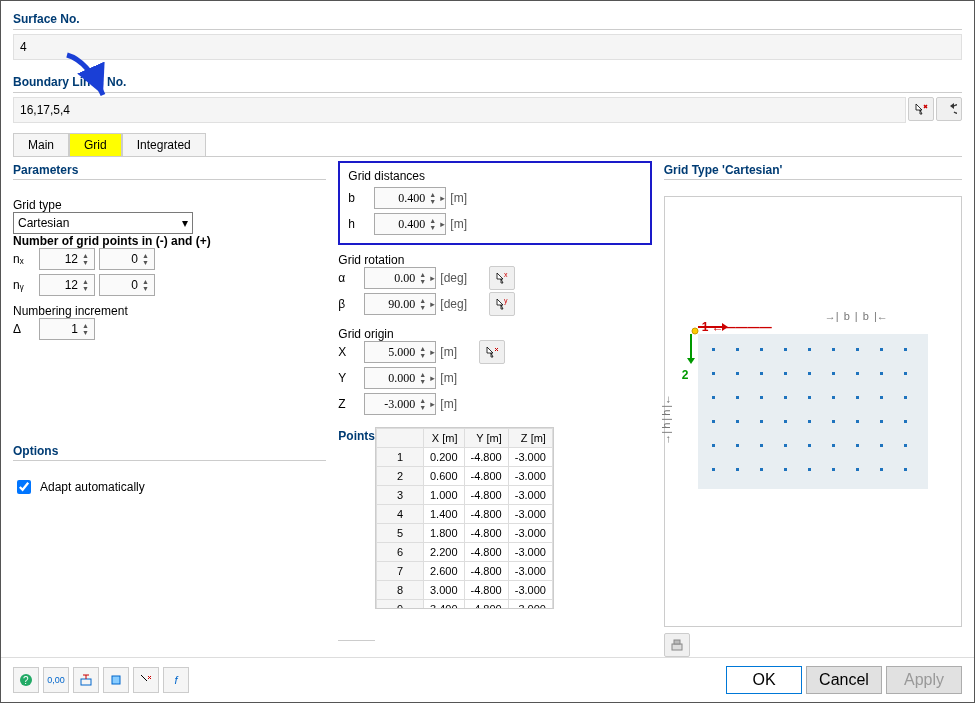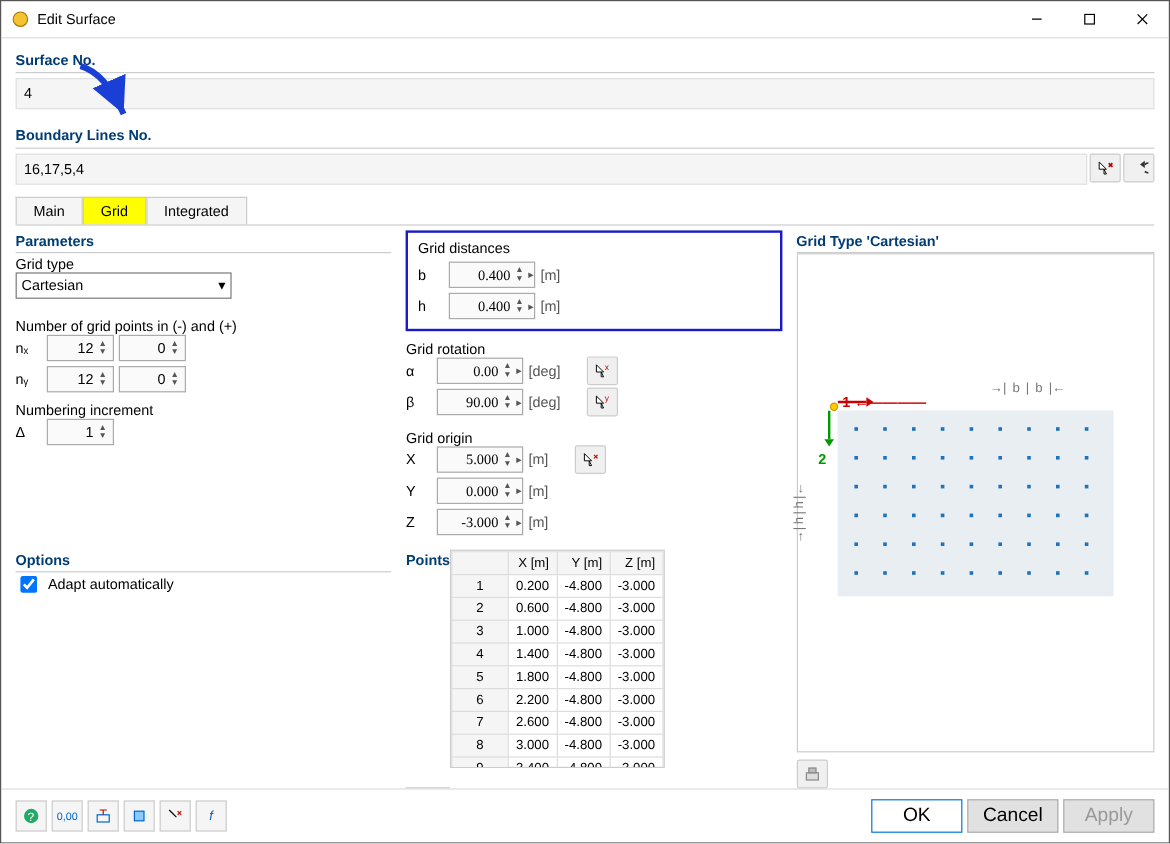--- a/index.html
+++ b/index.html
@@ -15,21 +15,21 @@
 .section-title{color:#003c74;font-weight:600;padding:3px 0;border-bottom:1px solid #ccc;margin-bottom:4px;}
 .gray-input{background:#f5f5f5;border:1px solid #e0e0e0;padding:3px 6px;height:18px;line-height:18px;box-sizing:content-box;}
 .iconbtn{width:24px;height:22px;border:1px solid transparent;background:#f0f0f0;display:flex;align-items:center;justify-content:center;border-radius:2px;border:1px solid #ccc;}
 .tabs{display:flex;margin-top:6px;}
 .tab{padding:4px 14px;border:1px solid #ccc;border-bottom:none;background:#f5f5f5;margin-right:0px;font-size:12px;}
 .tab.active{background:yellow;font-weight:normal;}
 .columns{display:flex;gap:12px;border-top:1px solid #ccc;padding-top:4px;flex:1;min-height:0;}
 .leftcol{flex:1.05;display:flex;flex-direction:column;gap:8px;}
 .midcol{flex:1.05;display:flex;flex-direction:column;gap:8px;}
 .rightcol{flex:1;display:flex;flex-direction:column;}
-.group-label{color:#003c74;font-weight:600;margin:2px 0 0 0;border-bottom:1px solid #ccc;padding-bottom:2px;}
+.group-label{color:#003c74;font-weight:600;margin:2px 0 16px 0;border-bottom:1px solid #ccc;padding-bottom:2px;}
 .row{display:flex;align-items:center;gap:4px;margin-bottom:4px;height:22px;}
 .row label{width:22px;}
 .select{border:1px solid #7a7a7a;background:#fff;height:20px;width:170px;display:flex;align-items:center;justify-content:space-between;padding:0 4px;}
 .spin{display:flex;align-items:center;border:1px solid #aaa;height:20px;width:54px;background:#fafafa;}
 .spin input{border:none;width:36px;text-align:right;padding:0 2px;background:transparent;font-size:12px;outline:none;}
 .spin .arrows{display:flex;flex-direction:column;justify-content:center;font-size:7px;line-height:7px;color:#555;padding:0 2px;}
 .spin .play{font-size:9px;color:#555;padding:0 2px;}
 .spin-wide{width:70px;}
 .spin-wide input{width:48px;font-family:Liberation Serif, serif;}
 .unit{color:#555;}
@@ -59,46 +59,20 @@
 .smallicon{width:24px;height:24px;border:1px solid #ccc;background:#f5f5f5;display:flex;align-items:center;justify-content:center;font-size:11px;}
 .arrow-annot{position:absolute;top:50px;left:62px;pointer-events:none;}
 svg{display:block;}
 .sub-label{color:#000;}
 </style>
 </head>
 <body>
 
 <div class="window">
 
-  <div class="titlebar">
-    <span class="appicon">
-      <svg width="16" height="16">
-          <circle cx="8" cy="8" r="6" fill="#f4c430" stroke="#aa7700"></circle>
-        </svg>
-    </span>
-    <span class="title">Edit Surface</span>
-    <div class="controls">
-      <div>
-          <svg width="10" height="10">
-            <line x1="1" y1="5" x2="9" y2="5" stroke="#000"></line>
-          </svg>
-        </div>
-      <div>
-          <svg width="10" height="10">
-            <rect x="1" y="1" width="8" height="8" fill="none" stroke="#000"></rect>
-          </svg>
-        </div>
-      <div>
-          <svg width="10" height="10">
-            <line x1="1" y1="1" x2="9" y2="9" stroke="#000"></line>
-            <line x1="9" y1="1" x2="1" y2="9" stroke="#000"></line>
-          </svg>
-        </div>
-    </div>
-  </div>
 
   <div class="content">
 
     <div class="toprow">
       <div class="field-col" style="flex:2.1;">
         <div class="section-title">Surface No.</div>
         <div class="gray-input">4</div>
       </div>
       <div class="field-col" style="flex:1;">
         <div class="section-title">Boundary Lines No.</div>
@@ -140,21 +114,21 @@
 
       <div class="leftcol">
         <div>
           <div class="group-label">Parameters</div>
           <div style="padding:2px 0;">
             <div class="sub-label">Grid type</div>
             <div class="select">
               <span>Cartesian</span>
               <span>▾</span>
             </div>
-            <div class="sub-label" style="margin-top:16px;">Number of grid points in (-) and (+)</div>
+            <div class="sub-label" style="margin-top:0;font-weight:bold;">Number of grid points in (-) and (+)</div>
             <div class="row">
               <label>nₓ</label>
               <div class="spin">
                   <input value="12" style="">
                   <span class="arrows">▲<br>▼</span>
                 </div>
               <div class="spin">
                   <input value="0" style="">
                   <span class="arrows">▲<br>▼</span>
                 </div>

